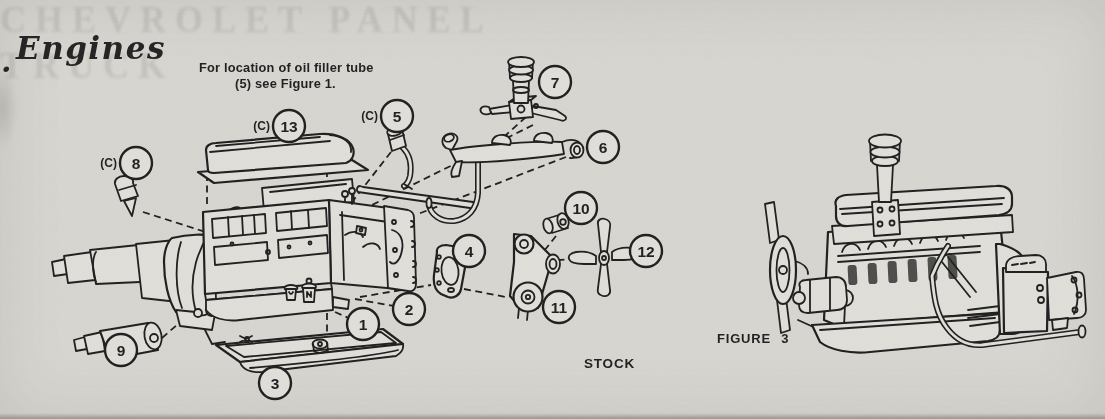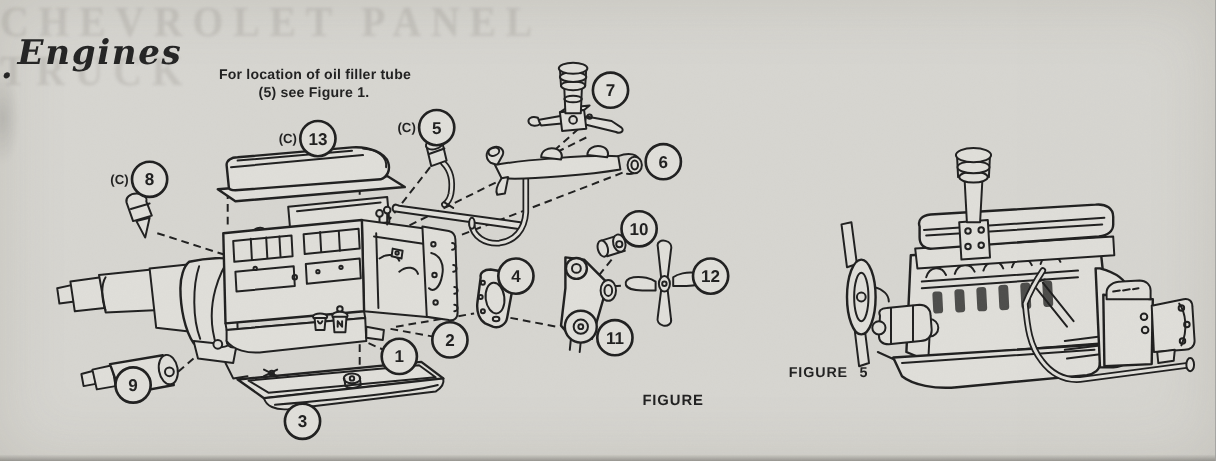--- a/index.html
+++ b/index.html
@@ -66,22 +66,22 @@
 
 <div class="stage" style="background: rgb(215, 214, 209);">
 
   <div class="ghost-headline">CHEVROLET  PANEL  TRUCK</div>
   <div class="ghost-smudge"></div>
 
   <div class="t title-dot">.</div>
   <div class="t title">Engines</div>
   <div class="t note-line1">For location of oil filler tube</div>
   <div class="t note-line2">(5) see Figure 1.</div>
-  <div class="t stock">FIGURE</div>
-  <div class="t figcap">FIGURE 5</div>
+  <div class="t stock">STOCK</div>
+  <div class="t figcap">FIGURE 3</div>
 
   <svg id="art" width="1105" height="419" viewBox="0 0 1105 419">
     <defs>
       <filter id="paperGrain" x="0" y="0" width="100%" height="100%">
         <feTurbulence type="fractalNoise" baseFrequency="0.8" numOctaves="2" result="n"></feTurbulence>
         <feColorMatrix in="n" type="matrix" values="0 0 0 0 0.42  0 0 0 0 0.41  0 0 0 0 0.39  0 0 0 0.10 0"></feColorMatrix>
       </filter>
     </defs>
 
     <g>

